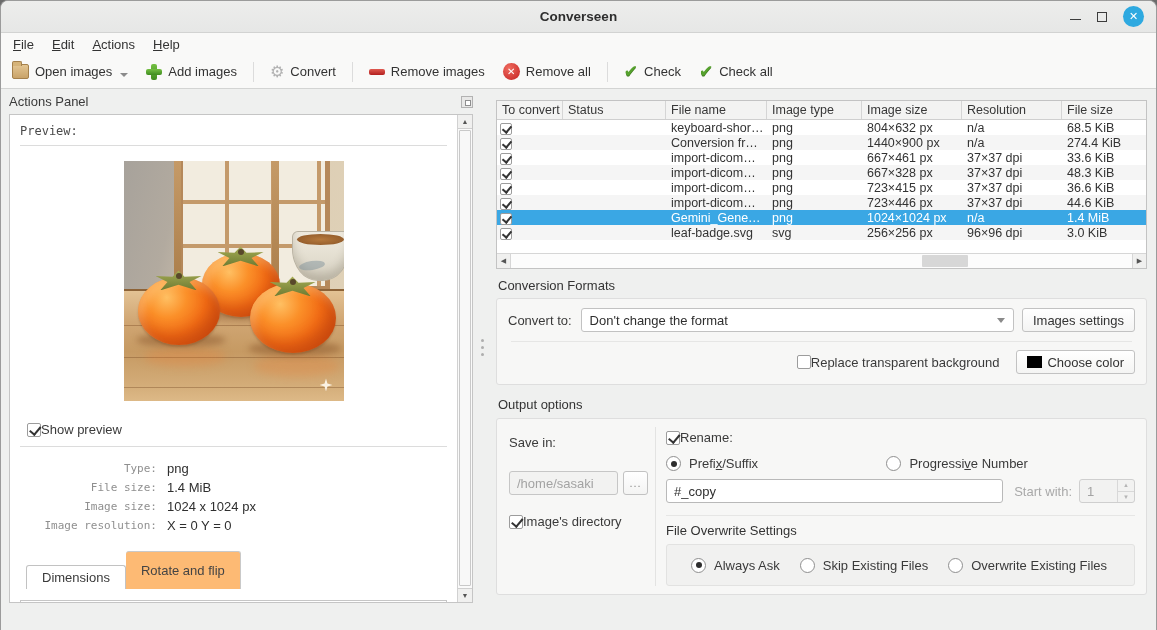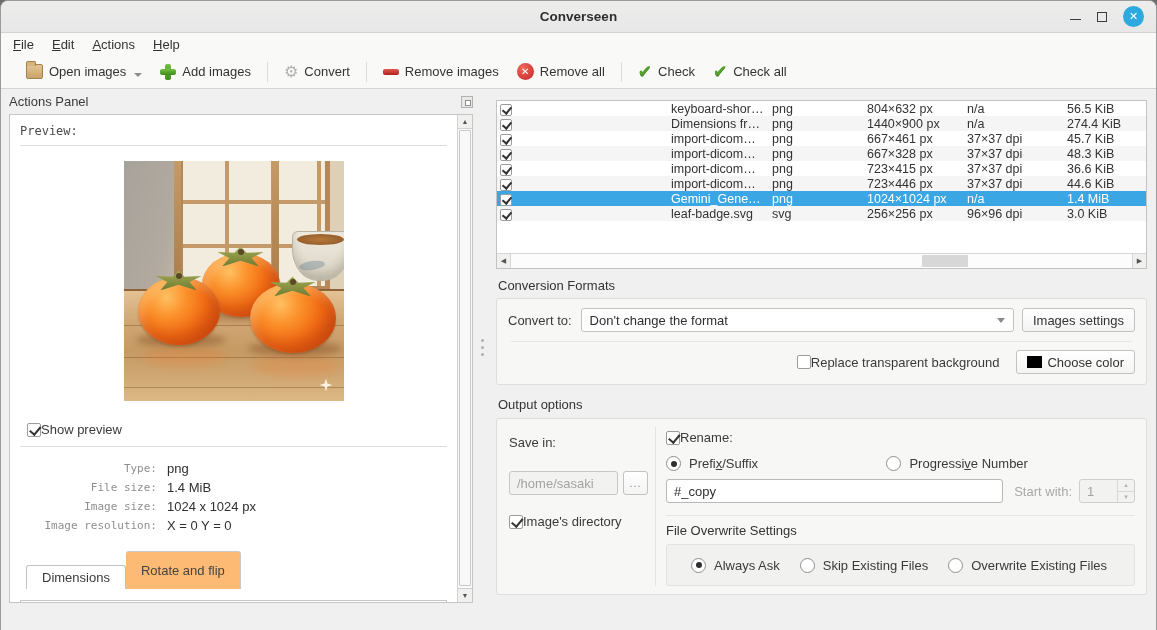--- a/index.html
+++ b/index.html
@@ -19,21 +19,21 @@
   .btn-close { width:21px; height:21px; border-radius:50%; background:#2ea9e0; color:#fff; font-size:11px;
                font-weight:bold; display:flex; align-items:center; justify-content:center; }
 
   
   .menubar { height:22px; background:#f9f9f8; display:flex; align-items:center; padding-left:3px; flex:0 0 auto; }
   .menu-item { padding:2px 9px; color:#333; }
   .menu-item u { text-decoration:underline; }
 
   
   .toolbar { height:34px; background:#f9f9f8; border-bottom:1px solid #d3d4d3; display:flex; align-items:center;
-             padding-left:18px; gap:4px; flex:0 0 auto; }
+             padding-left:4px; gap:4px; flex:0 0 auto; }
   .tb-btn { display:flex; align-items:center; gap:6px; padding:4px 7px; border-radius:3px; color:#333; }
   .tb-sep { width:1px; height:20px; background:#dcdcdc; margin:0 5px; }
   .icon-folder { width:17px; height:15px; position:relative; background:linear-gradient(#e3c592,#c9a369);
                  border:1px solid #a5814c; border-radius:2px; }
   .icon-folder::before { content:""; position:absolute; left:-1px; top:-4px; width:8px; height:4px;
                  background:#d5b379; border:1px solid #a5814c; border-bottom:none; border-radius:2px 2px 0 0; }
   .dd-arrow { width:0; height:0; border-left:4px solid transparent; border-right:4px solid transparent;
               border-top:4px solid #8b8b8b; margin-left:2px; align-self:flex-end; margin-bottom:2px; }
   .icon-plus { width:16px; height:16px; position:relative; }
   .icon-plus::before { content:""; position:absolute; left:5px; top:0; width:6px; height:16px; background:linear-gradient(#74c043,#3f8c1f); border-radius:2px; }
@@ -341,53 +341,62 @@
       <div class="splitter-dots">
           <i></i>
           <i></i>
           <i></i>
         </div>
     </div>
 
     <div class="right-area">
 
       <div class="table-frame">
+        <div class="thead" id="thead">
+            <div class="th c0">To convert</div>
+            <div class="th c1">Status</div>
+            <div class="th c2">File name</div>
+            <div class="th c3">Image type</div>
+            <div class="th c4">Image size</div>
+            <div class="th c5">Resolution</div>
+            <div class="th c6">File size</div>
+          </div>
         <div class="tbody" id="tbody">
             <div class="tr">
               <div class="td c0" style="padding-left: 0px; display: flex; align-items: center;">
                 <span class="cb small checked"></span>
               </div>
               <div class="td c1"></div>
               <div class="td c2">keyboard-shor…</div>
               <div class="td c3">png</div>
               <div class="td c4">804×632 px</div>
               <div class="td c5">n/a</div>
-              <div class="td c6">56.5 KiB</div>
-            </div>
-            <div class="tr">
-              <div class="td c0" style="padding-left: 0px; display: flex; align-items: center;">
-                <span class="cb small checked"></span>
-              </div>
-              <div class="td c1"></div>
-              <div class="td c2">Dimensions fr…</div>
+              <div class="td c6">68.5 KiB</div>
+            </div>
+            <div class="tr">
+              <div class="td c0" style="padding-left: 0px; display: flex; align-items: center;">
+                <span class="cb small checked"></span>
+              </div>
+              <div class="td c1"></div>
+              <div class="td c2">Conversion fr…</div>
               <div class="td c3">png</div>
               <div class="td c4">1440×900 px</div>
               <div class="td c5">n/a</div>
               <div class="td c6">274.4 KiB</div>
             </div>
             <div class="tr">
               <div class="td c0" style="padding-left: 0px; display: flex; align-items: center;">
                 <span class="cb small checked"></span>
               </div>
               <div class="td c1"></div>
               <div class="td c2">import-dicom…</div>
               <div class="td c3">png</div>
               <div class="td c4">667×461 px</div>
               <div class="td c5">37×37 dpi</div>
-              <div class="td c6">45.7 KiB</div>
+              <div class="td c6">33.6 KiB</div>
             </div>
             <div class="tr">
               <div class="td c0" style="padding-left: 0px; display: flex; align-items: center;">
                 <span class="cb small checked"></span>
               </div>
               <div class="td c1"></div>
               <div class="td c2">import-dicom…</div>
               <div class="td c3">png</div>
               <div class="td c4">667×328 px</div>
               <div class="td c5">37×37 dpi</div>

